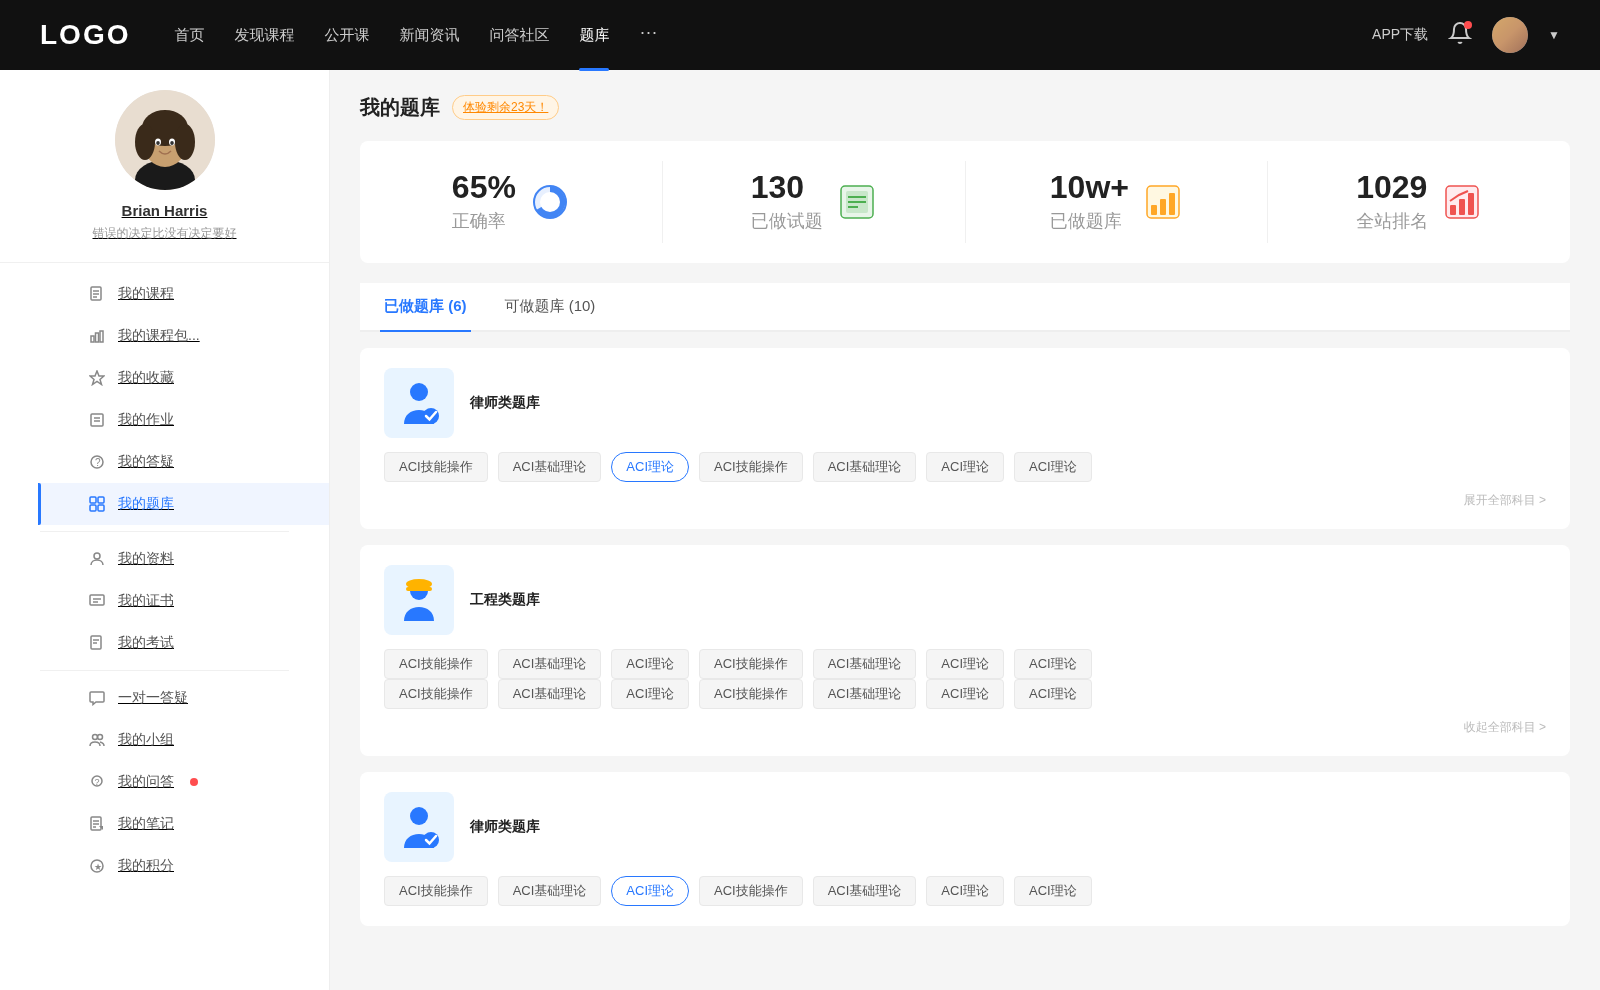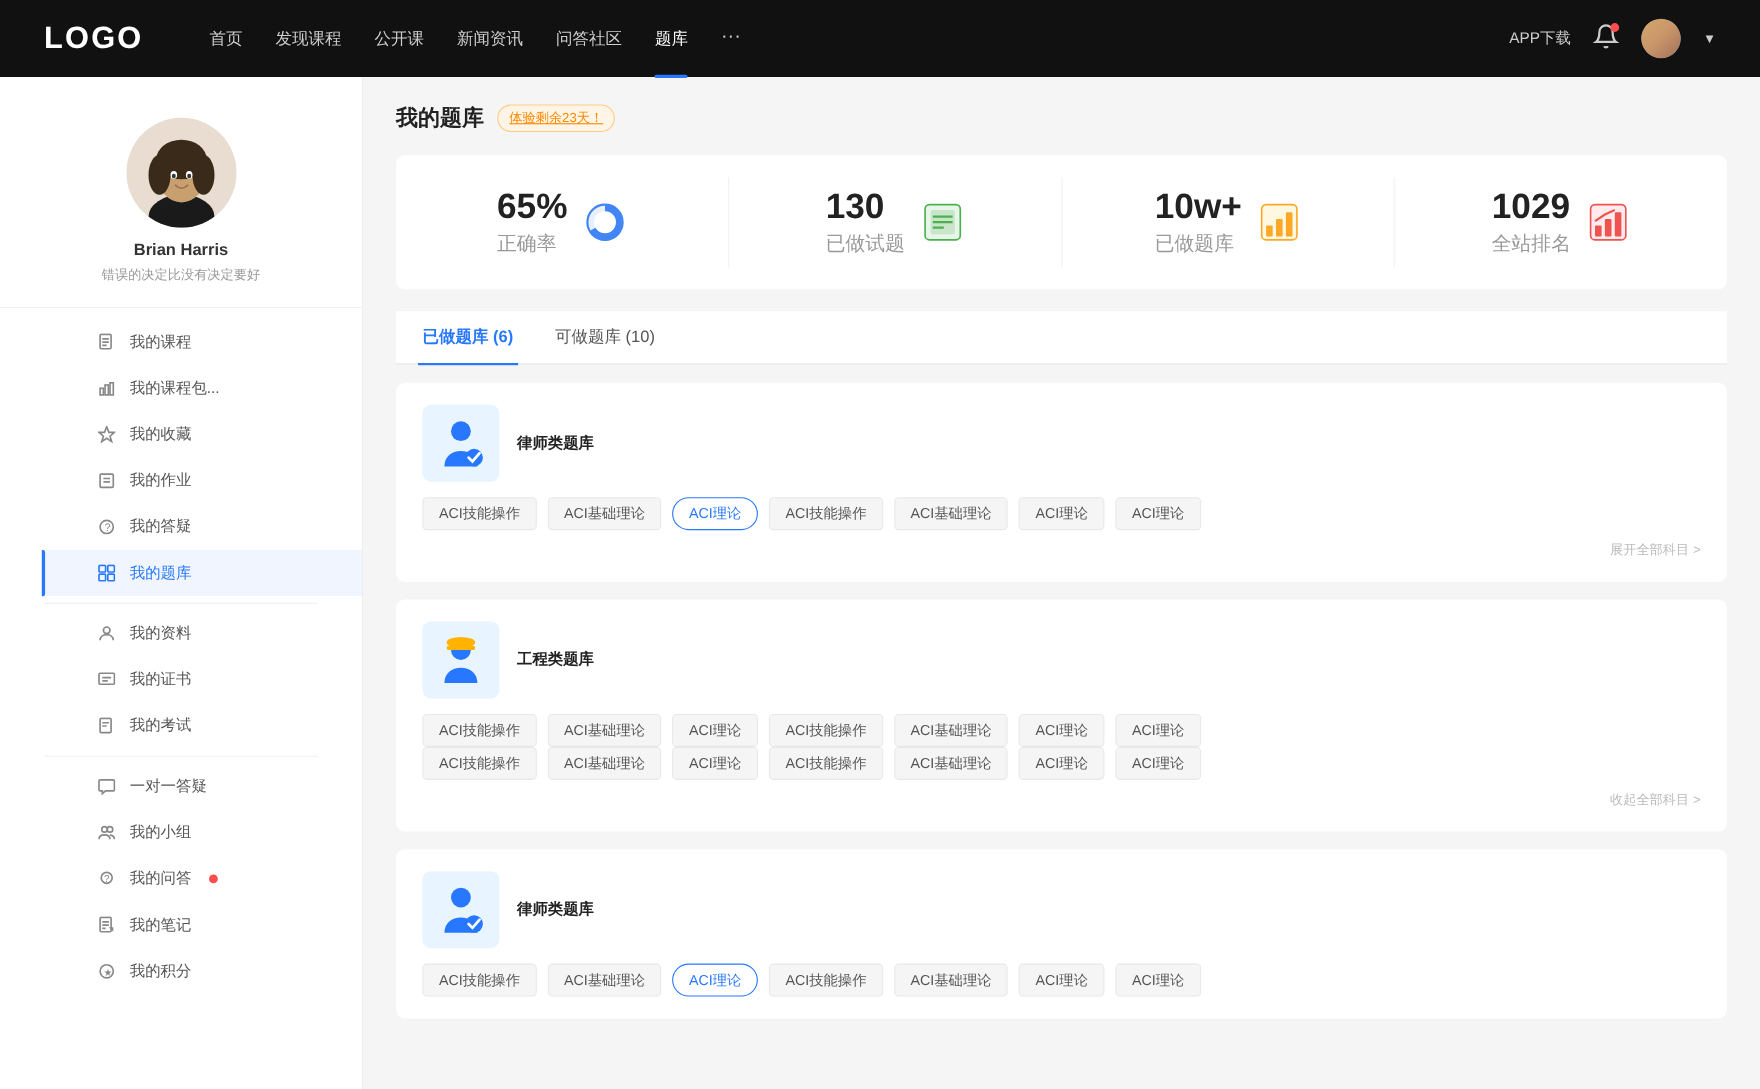--- a/index.html
+++ b/index.html
@@ -14,21 +14,21 @@
       padding: 0 40px;
       position: sticky;
       top: 0;
       z-index: 100;
     }
     .nav-logo {
       color: #fff;
       font-size: 28px;
       font-weight: bold;
       letter-spacing: 2px;
-      margin-right: 60px;
+      margin-right: 44px;
       text-align: center;
     }
     .nav-links {
       display: flex;
       gap: 30px;
       flex: 1;
     }
     .nav-link {
       color: #ccc;
       font-size: 15px;
@@ -100,22 +100,23 @@
     .layout {
       display: flex;
       min-height: 920px;
     }
 
     
     .sidebar {
       width: 330px;
       background: #fff;
       border-right: 1px solid #eee;
-      padding-top: 37px;
+      padding-top: 20px;
       flex-shrink: 0;
+      text-decoration: underline;
     }
     .sidebar-profile {
       display: flex;
       flex-direction: column;
       align-items: center;
       padding-bottom: 20px;
       border-bottom: 1px solid #f0f0f0;
     }
     .profile-avatar {
       width: 100px;

